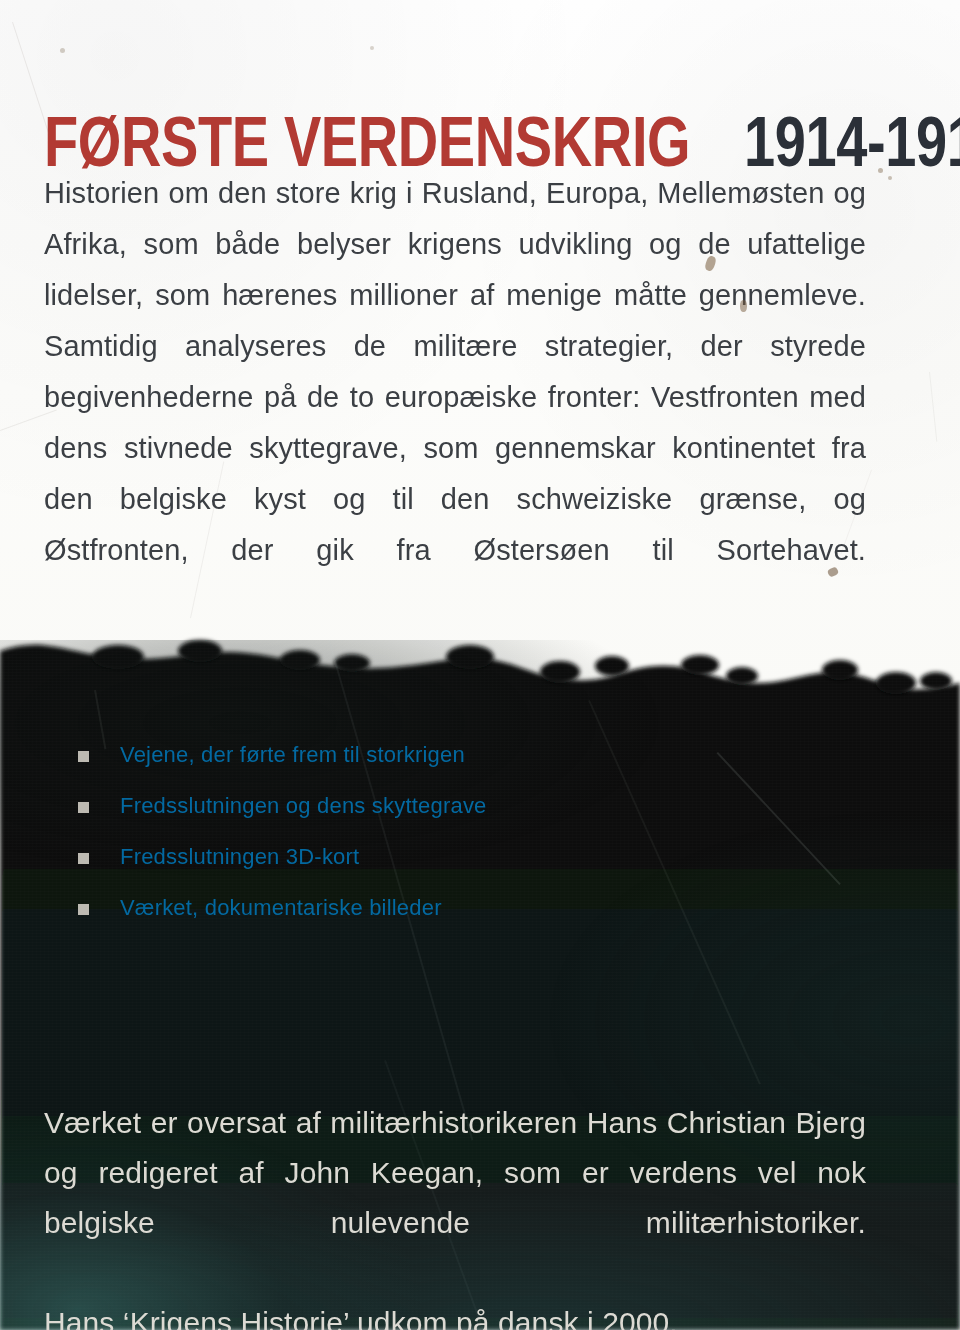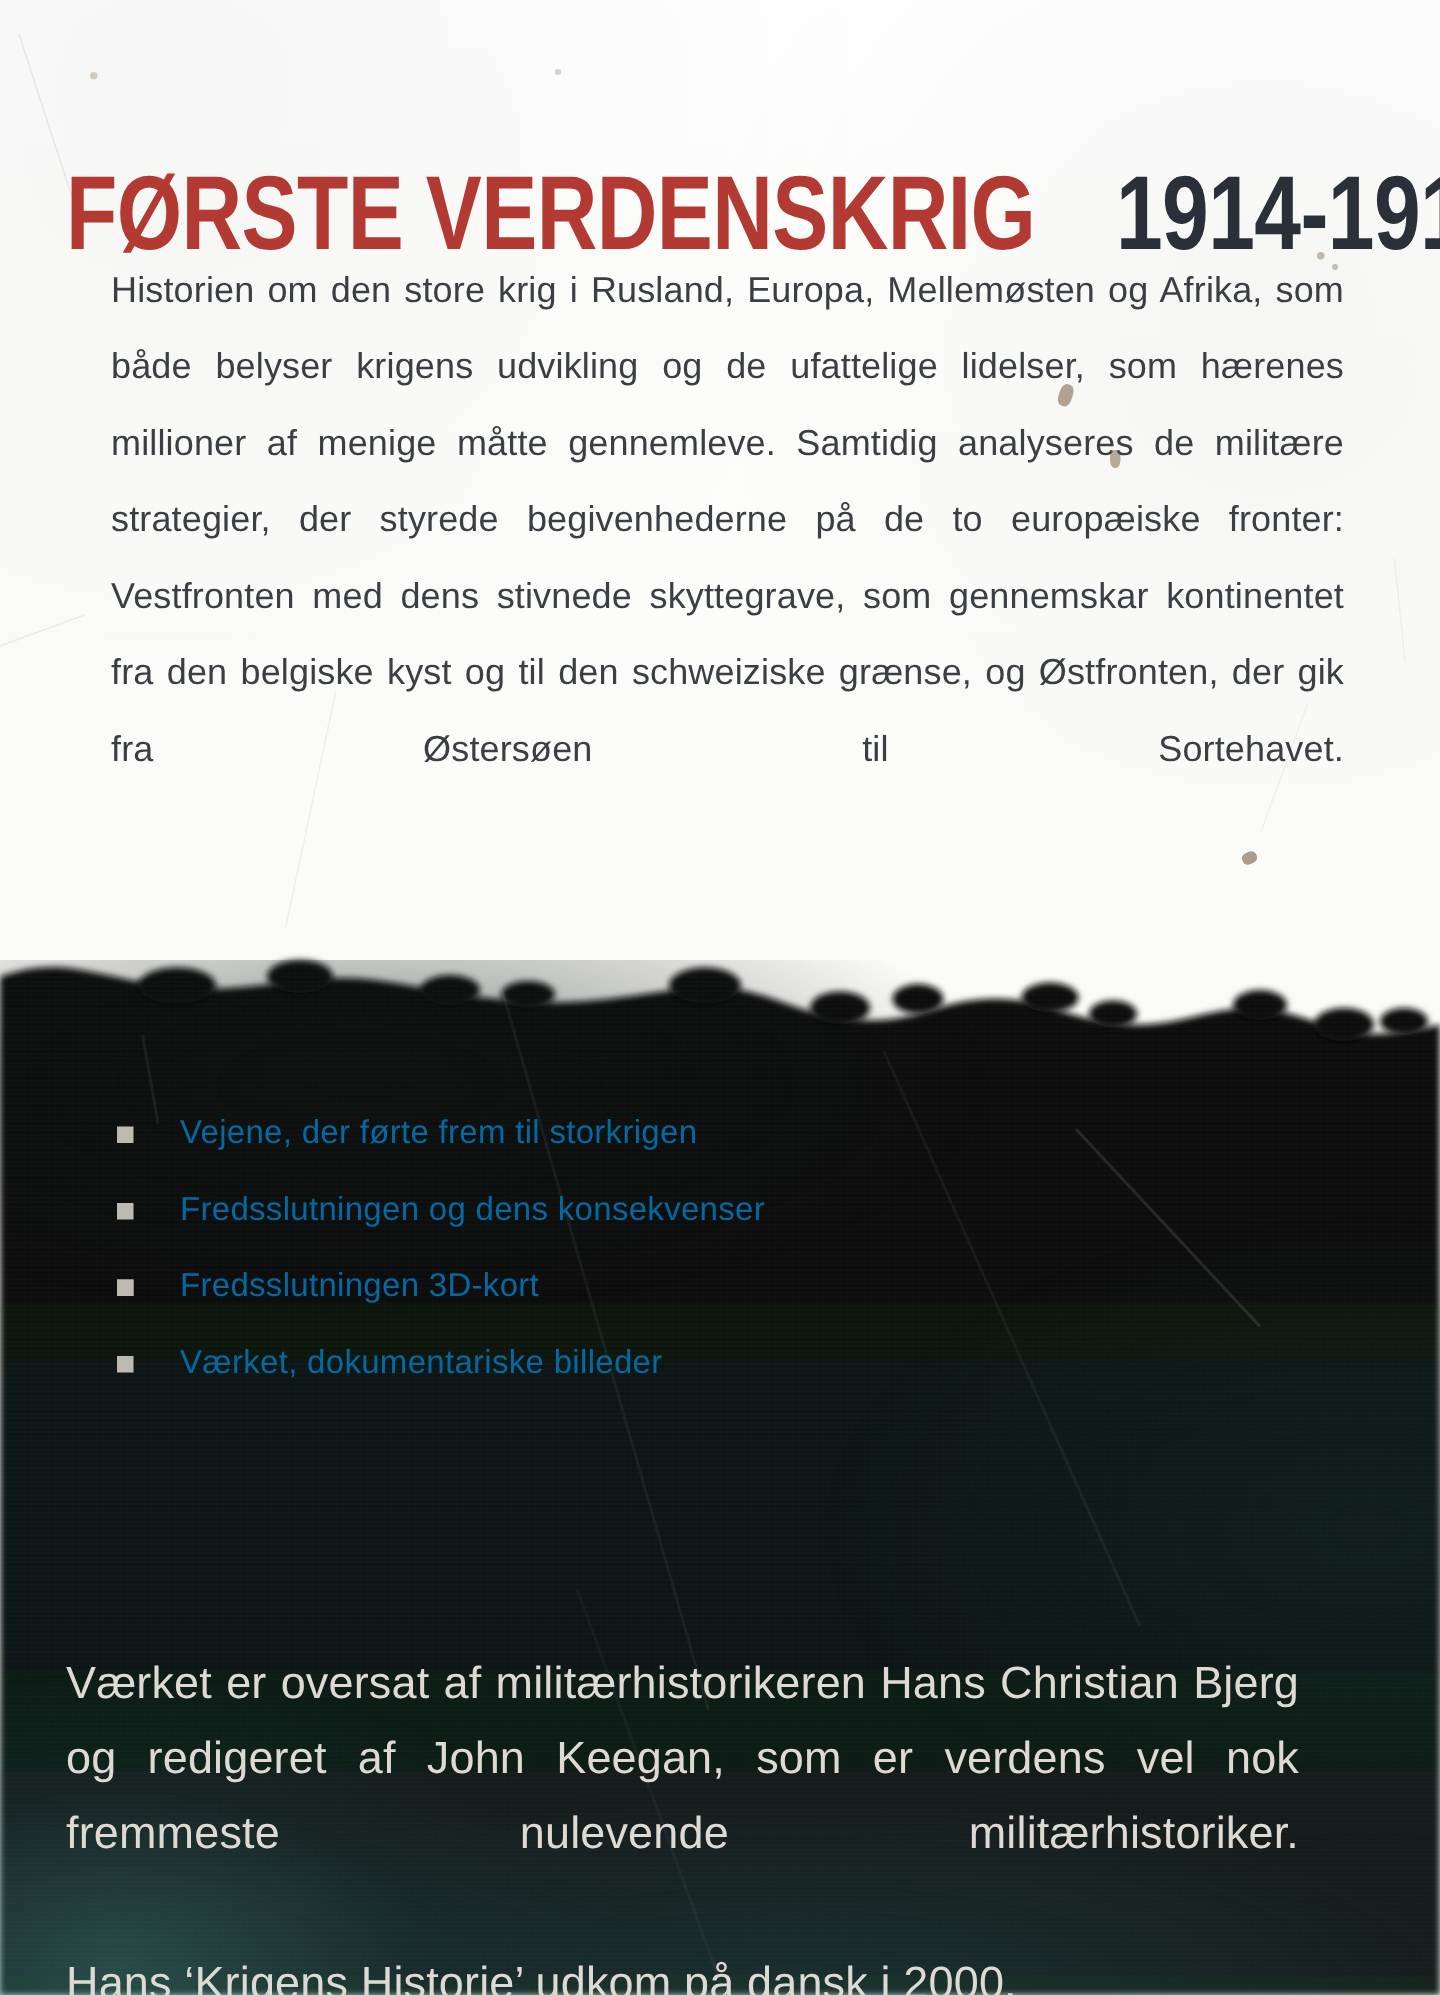--- a/index.html
+++ b/index.html
@@ -63,27 +63,26 @@
   }
   .headline .ttl { color: #b23a33; }
   .headline .years { color: #2b3038; margin-left: -108px; }
 
   
   .intro {
     position: absolute;
     left: 44px;
     top: 168px;
     width: 822px;
-    font-size: 24px;
+    font-size: 29px;
     line-height: 51px;
     color: #3b3f44;
     text-align: justify;
     text-justify: inter-word;
     letter-spacing: 0.1px;
-    margin-left: 30px;
   }
   .intro p { margin: 0; }
   .intro p::after {
     content: "";
     display: inline-block;
     width: 100%;
   }
 
   
   .dark-region {
@@ -250,37 +249,37 @@
     <p>Historien om den store krig i Rusland, Europa, Mellemøsten og Afrika, som både belyser krigens udvikling og de ufattelige lidelser, som hærenes millioner af menige måtte gennemleve. Samtidig analyseres de militære strategier, der styrede begivenhederne på de to europæiske fronter: Vestfronten med dens stivnede skyttegrave, som gennemskar kontinentet fra den belgiske kyst og til den schweiziske grænse, og Østfronten, der gik fra Østersøen til Sortehavet.</p>
   </div>
 
   <ul class="bullets">
     <li>
       <span class="marker"></span>
       <span>Vejene, der førte frem til storkrigen</span>
     </li>
     <li>
       <span class="marker"></span>
-      <span>Fredsslutningen og dens konsekvenser</span>
+      <span>Fredsslutningen og dens skyttegrave</span>
     </li>
     <li>
       <span class="marker"></span>
     </li>
     <li>
       <span class="marker"></span>
       <span>Fredsslutningen 3D-kort</span>
     </li>
     <li>
       <span class="marker"></span>
       <span>Værket, dokumentariske billeder</span>
     </li>
   </ul>
 
   <div class="colophon">
-    <p>Værket er oversat af militærhistorikeren Hans Christian Bjerg og redigeret af John Keegan, som er verdens vel nok fremmeste nulevende militærhistoriker.</p>
+    <p>Værket er oversat af militærhistorikeren Hans Christian Bjerg og redigeret af John Keegan, som er verdens vel nok belgiske nulevende militærhistoriker.</p>
     <div class="lastline">Hans ‘Krigens Historie’ udkom på dansk i 2000.</div>
   </div>
 
   <div class="speck" style="left:706px; top:256px; width:9px; height:15px; border-radius:40%; background:rgba(120,92,62,0.55); transform:rotate(18deg);"></div>
   <div class="speck" style="left:740px; top:300px; width:7px; height:12px; border-radius:45%; background:rgba(120,92,62,0.5);"></div>
   <div class="speck" style="left:878px; top:168px; width:5px; height:5px; background:rgba(140,120,95,0.5);"></div>
   <div class="speck" style="left:888px; top:176px; width:4px; height:4px; background:rgba(140,120,95,0.45);"></div>
   <div class="speck" style="left:828px; top:568px; width:10px; height:8px; border-radius:40%; background:rgba(105,80,55,0.55); transform:rotate(-25deg);"></div>
   <div class="speck" style="left:60px; top:48px; width:5px; height:5px; background:rgba(150,135,115,0.4);"></div>
   <div class="speck" style="left:370px; top:46px; width:4px; height:4px; background:rgba(150,135,115,0.35);"></div>

